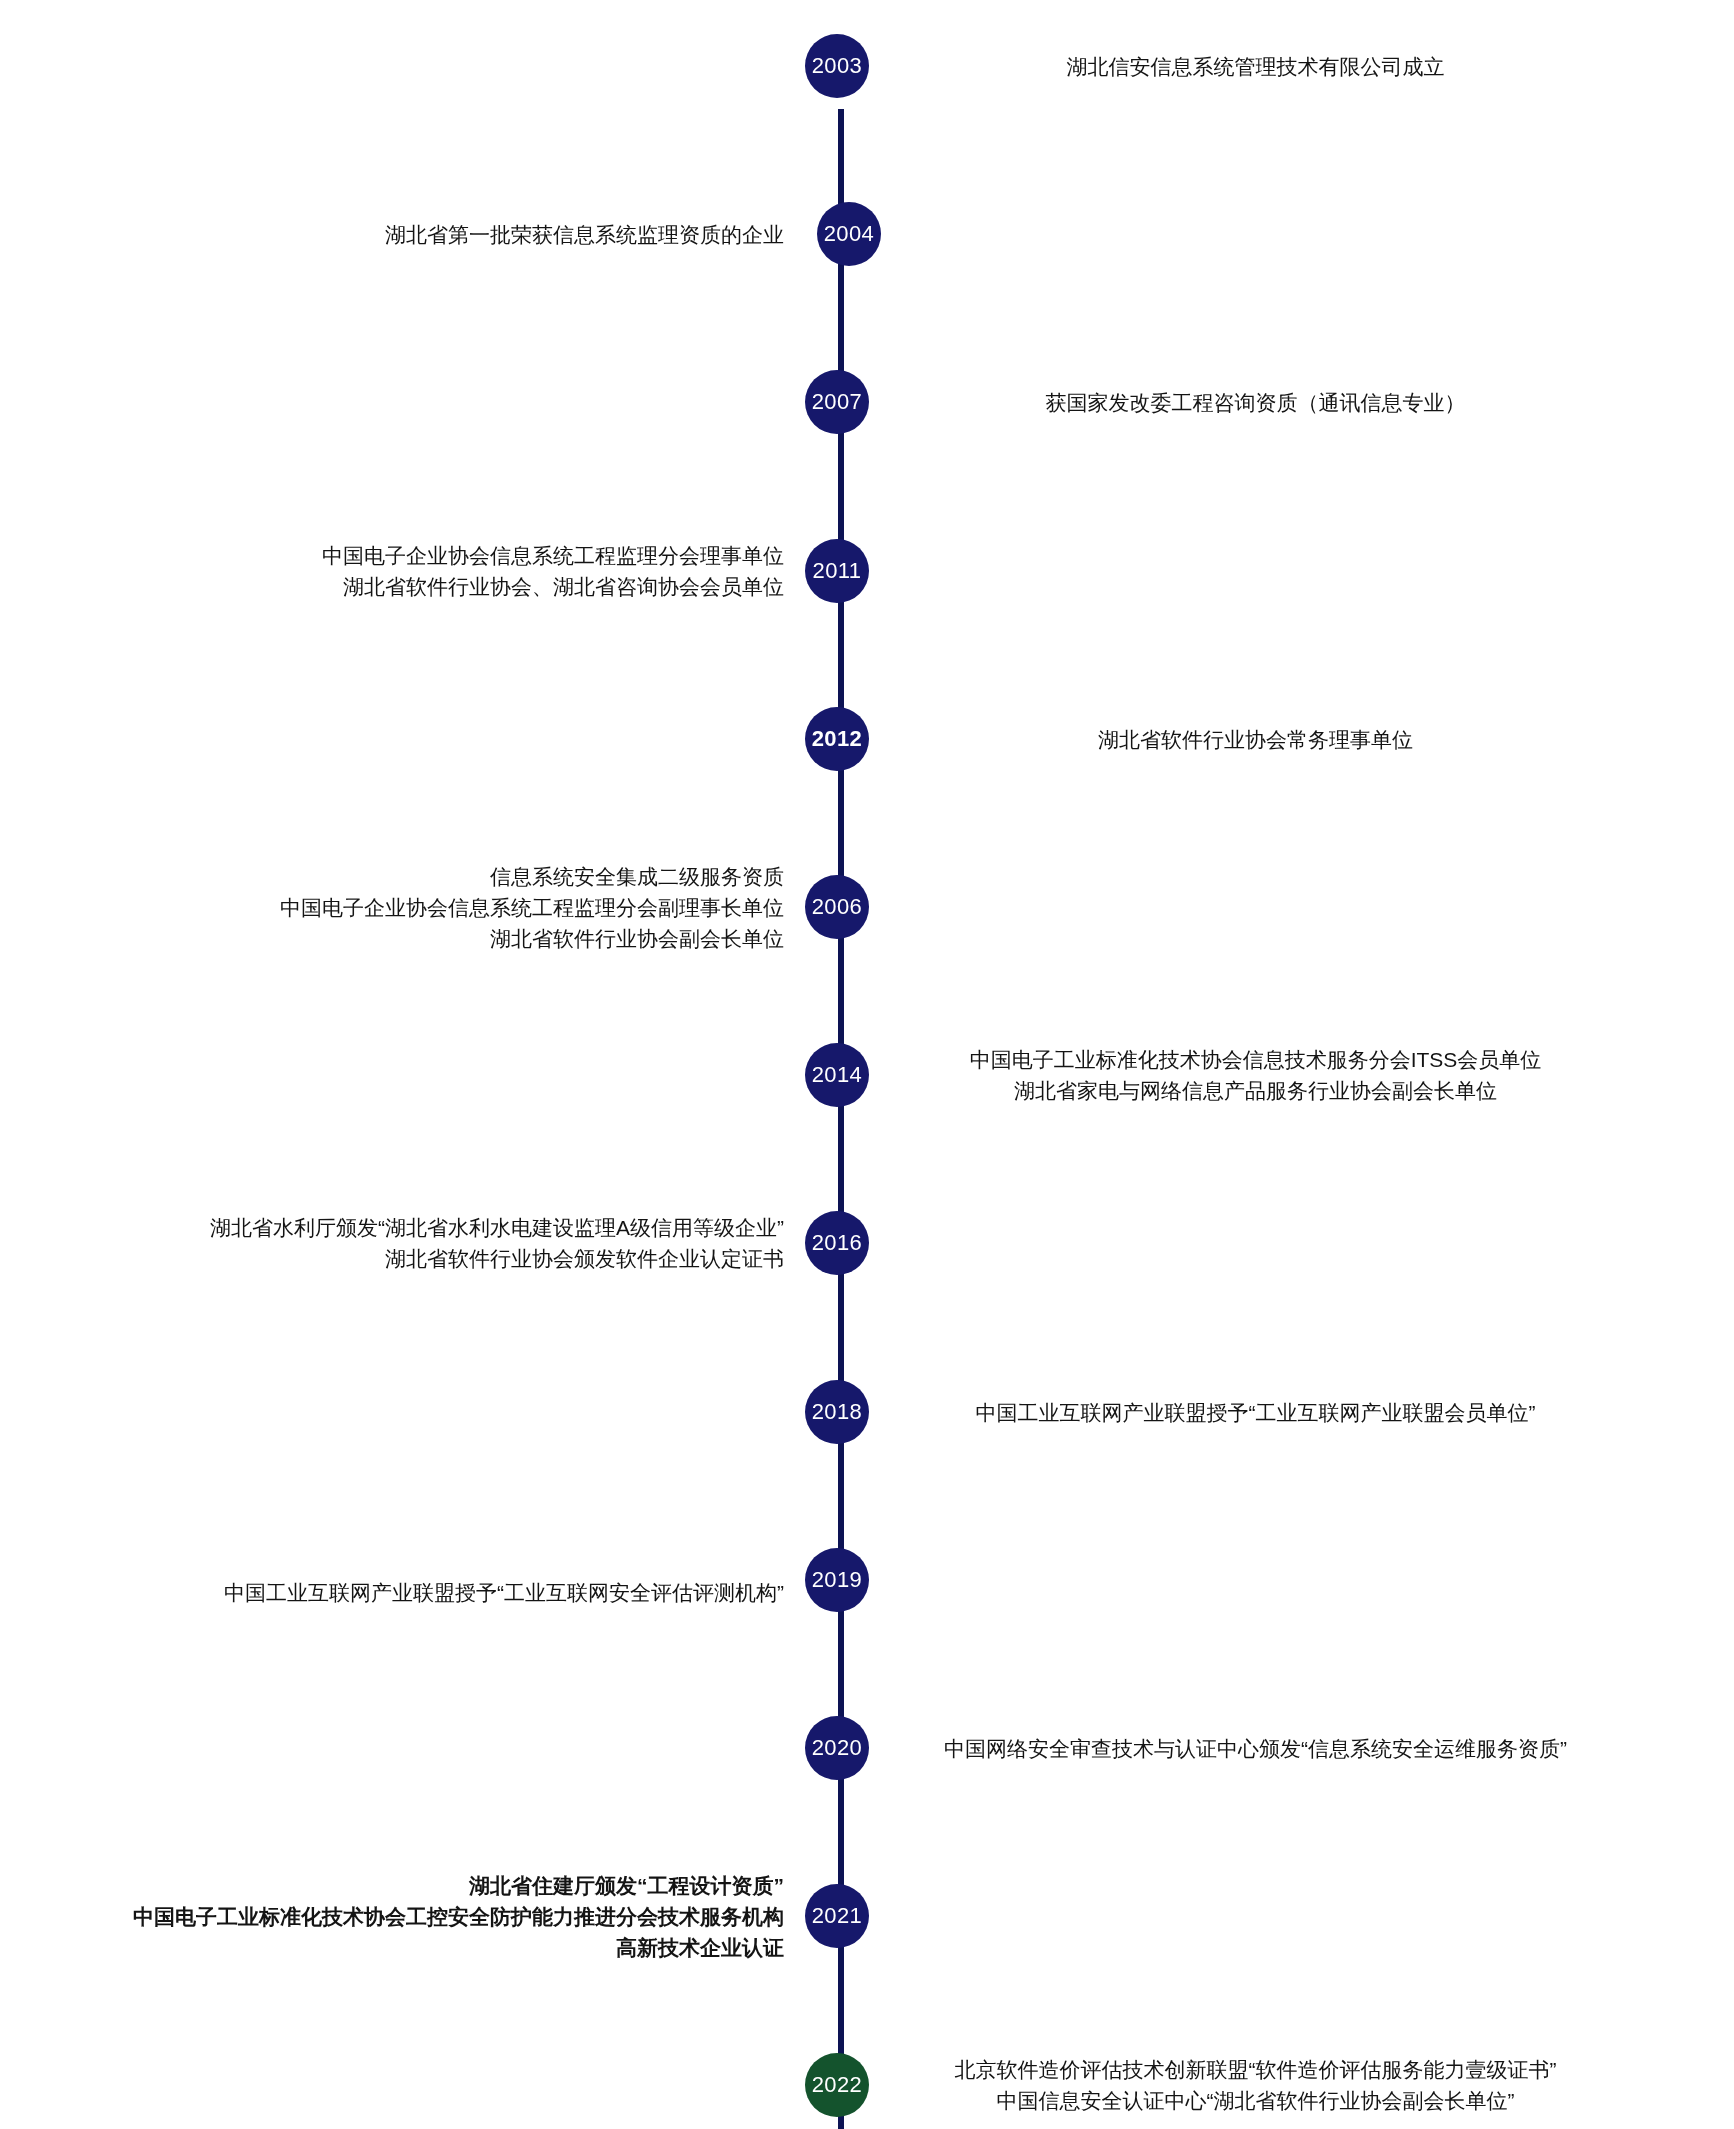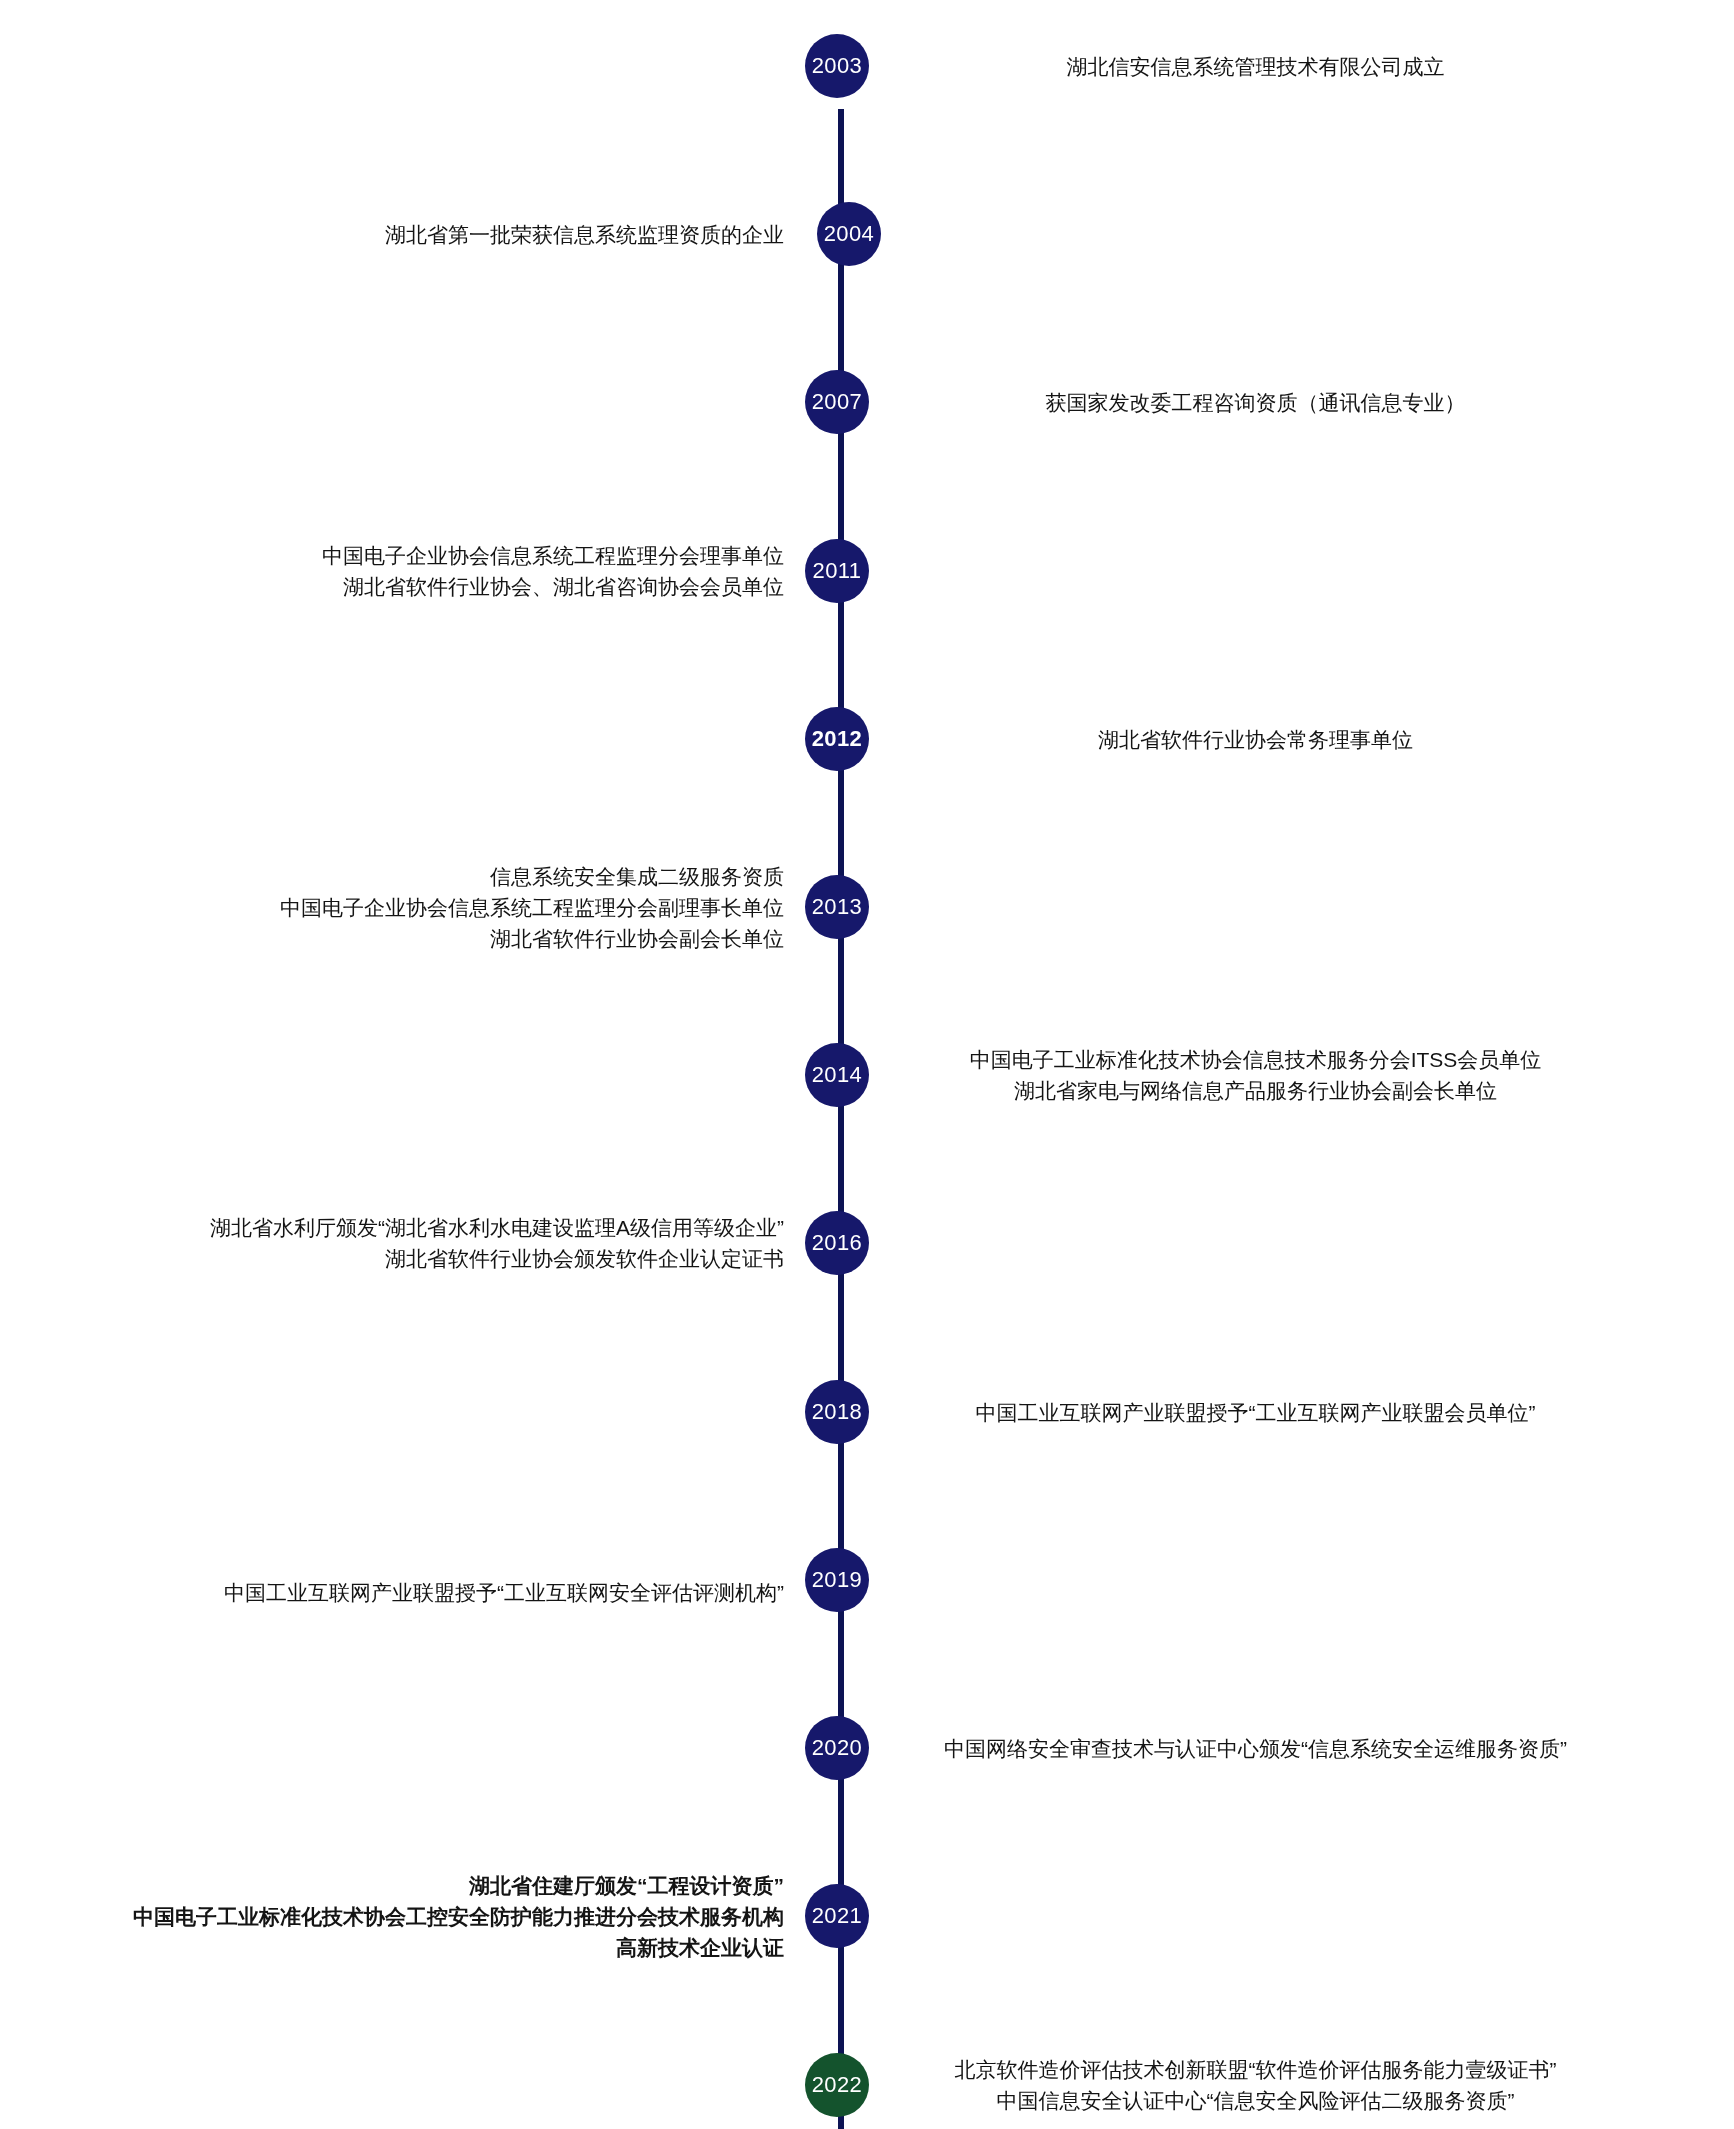--- a/index.html
+++ b/index.html
@@ -87,21 +87,21 @@
       <div class="timeline-row" style="top: 571px;">
         <div class="node" style="background: rgb(22, 24, 107);">2011</div>
         <div class="label left" style="top: -31px;">中国电子企业协会信息系统工程监理分会理事单位
 湖北省软件行业协会、湖北省咨询协会会员单位</div>
       </div>
       <div class="timeline-row" style="top: 739px;">
         <div class="node" style="background: rgb(22, 24, 107); font-weight: bold;">2012</div>
         <div class="label right" style="top: -15.4px;">湖北省软件行业协会常务理事单位</div>
       </div>
       <div class="timeline-row" style="top: 907px;">
-        <div class="node" style="background: rgb(22, 24, 107);">2013</div>
+        <div class="node" style="background: rgb(22, 24, 107);">2006</div>
         <div class="label left" style="top: -46px;">信息系统安全集成二级服务资质
 中国电子企业协会信息系统工程监理分会副理事长单位
 湖北省软件行业协会副会长单位</div>
       </div>
       <div class="timeline-row" style="top: 1075px;">
         <div class="node" style="background: rgb(22, 24, 107);">2014</div>
         <div class="label right" style="top: -31px;">中国电子工业标准化技术协会信息技术服务分会ITSS会员单位
 湖北省家电与网络信息产品服务行业协会副会长单位</div>
       </div>
       <div class="timeline-row" style="top: 1243px;">
@@ -123,18 +123,18 @@
       </div>
       <div class="timeline-row" style="top: 1916px;">
         <div class="node" style="background: rgb(22, 24, 107);">2021</div>
         <div class="label left" style="top: -46px; font-weight: bold;">湖北省住建厅颁发“工程设计资质”
 中国电子工业标准化技术协会工控安全防护能力推进分会技术服务机构
 高新技术企业认证</div>
       </div>
       <div class="timeline-row" style="top: 2085px;">
         <div class="node" style="background: #14532d;">2022</div>
         <div class="label right" style="top: -31px;">北京软件造价评估技术创新联盟“软件造价评估服务能力壹级证书”
-中国信息安全认证中心“信息安全风险评估二级服务资质”</div>
+中国信息安全认证中心“湖北省软件行业协会副会长单位”</div>
       </div>
       <div class="timeline-row" style="top: 2253px;"></div>
     </div>
 </div>
 
 
 </body></html>

